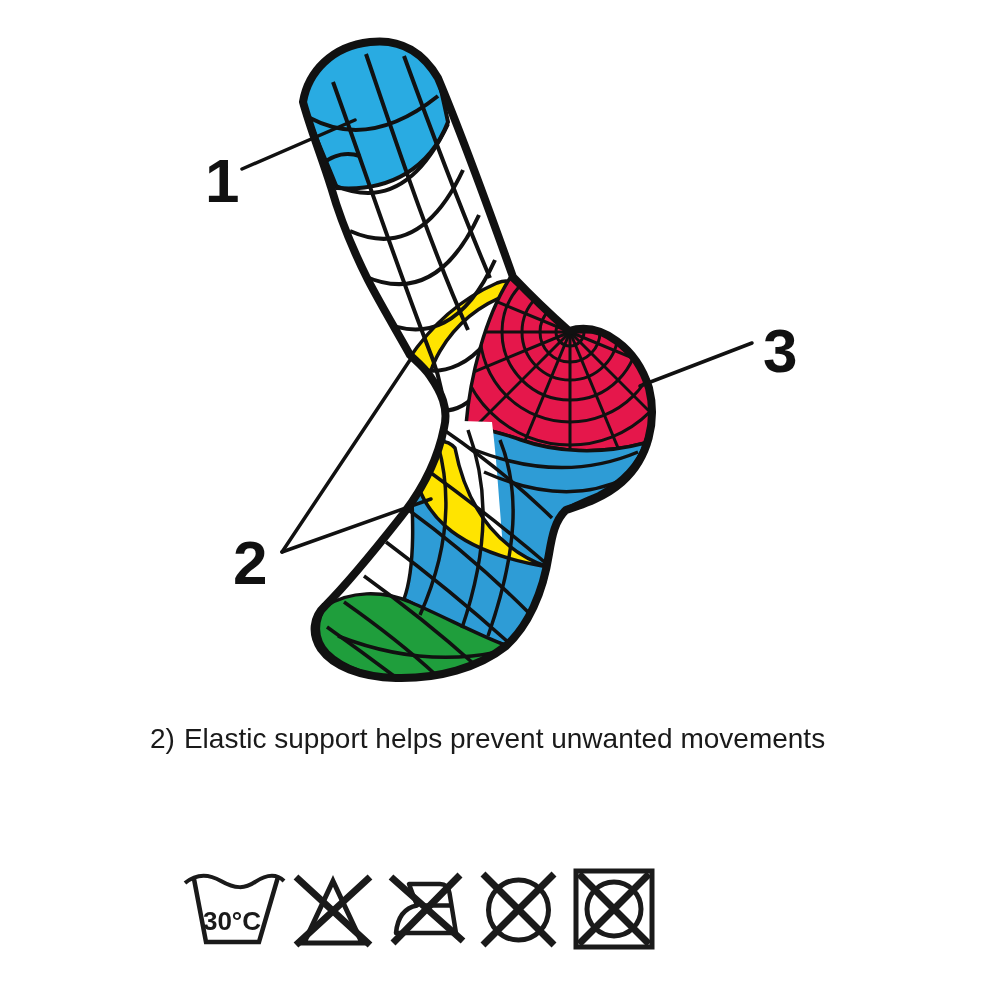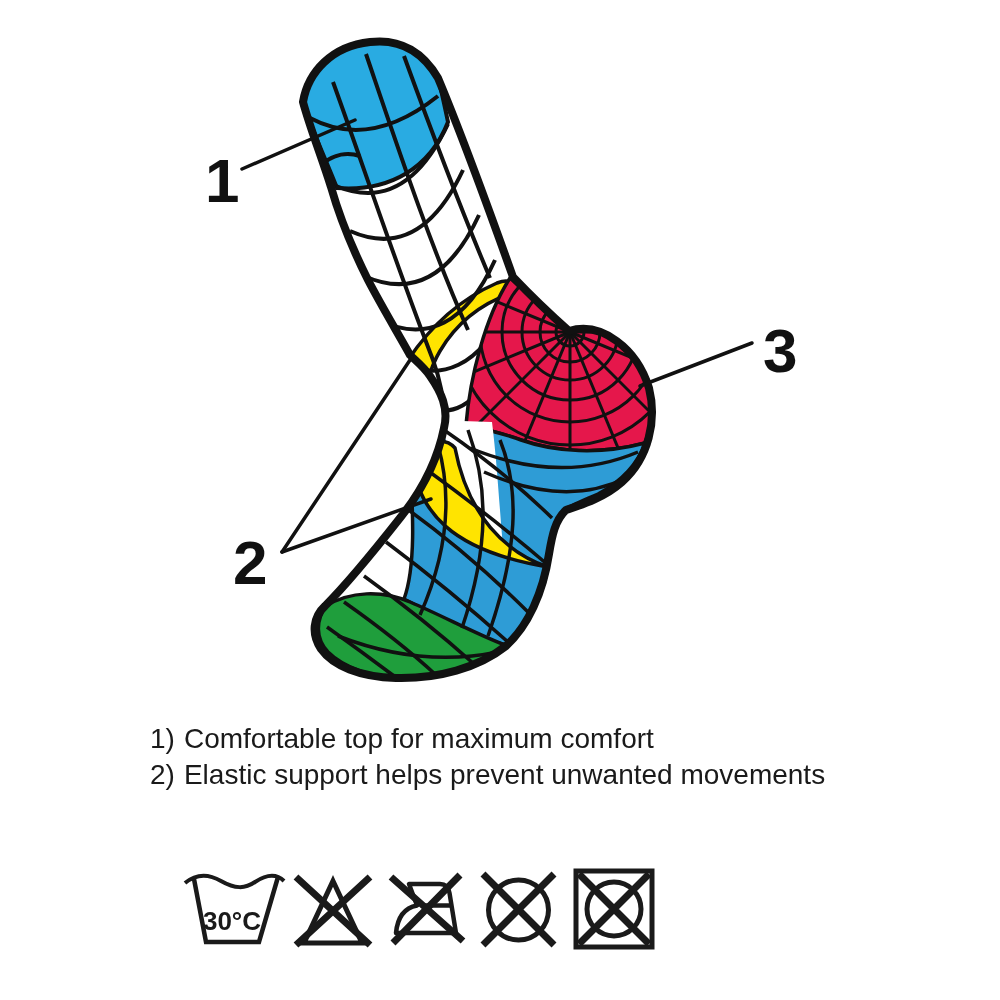--- a/index.html
+++ b/index.html
@@ -118,23 +118,20 @@
       <line x1="752" y1="343" x2="640" y2="386"></line>
     </g>
 
     <text class="callout" x="205" y="202">1</text>
     <text class="callout" x="233" y="584">2</text>
     <text class="callout" x="763" y="372">3</text>
   </svg>
 
   <div class="legend">
     <div class="legend-line">
-      <span class="num">1)</span><span>Comfortable top for maximum comfort</span>
-    </div>
-    <div class="legend-line">
       <span class="num">2)</span><span>Elastic support helps prevent unwanted movements</span>
     </div>
   </div>
 
   <div class="care-row">
 
     <div class="care-icon" style="left:183px;top:870px;">
       <svg width="104" height="80" viewBox="0 0 104 80">
         <path class="cs" d="M 2 13 C 14 3 26 4 38 11 C 52 19 62 19 72 12 C 84 4 94 4 101 11" stroke-width="4"></path>
         <path class="cs" d="M 11 9 L 23 72 L 76 72 L 95 7" stroke-width="4.5" stroke-linejoin="miter"></path>

